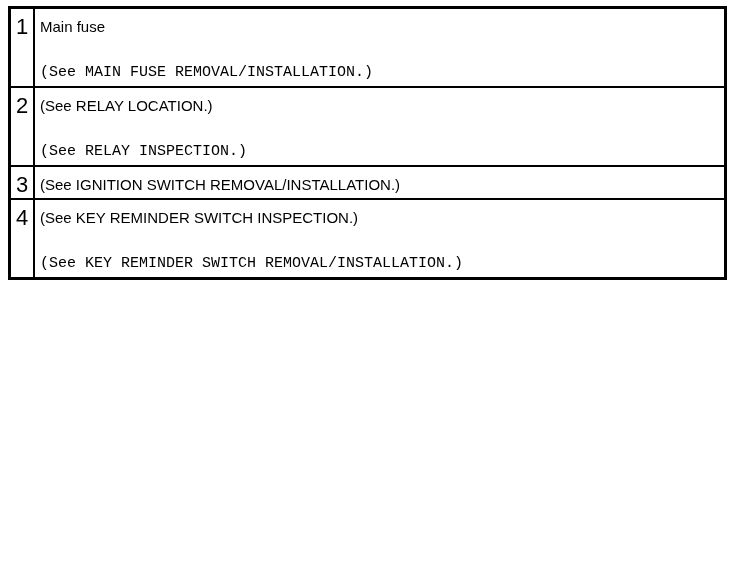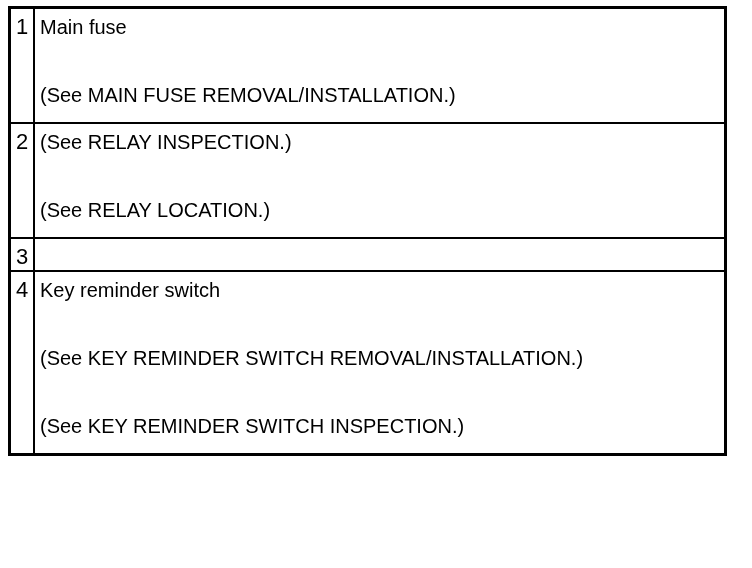--- a/index.html
+++ b/index.html
@@ -35,60 +35,61 @@
     flex: none;
     width: 22px;
     border-right: 2px solid var(--line, #000000);
     text-align: center;
     padding-top: 5px;
     font-size: 22px;
     line-height: 26px;
   }
   .content-cell {
     flex: 1;
-    padding: 5px 4px 14px 5px;
-    font-size: 20px;
+    padding: 5px 4px 0 5px;
+    font-size: 15px;
   }
   .line {
     line-height: 26px;
     white-space: nowrap;
   }
   .line + .line {
-    margin-top: 42px;
+    margin-top: 20px;
+    font-family: Liberation Mono, monospace;
   }
 </style>
 </head>
 <body>
 
 <div class="page">
   <div class="doc-table" id="doc-table">
   <div class="row">
     <div class="num-cell">1</div>
     <div class="content-cell">
       <div class="line">Main fuse</div>
     <div class="line">(See MAIN FUSE REMOVAL/INSTALLATION.)</div>
         </div>
   </div>
 
   <div class="row">
     <div class="num-cell">2</div>
     <div class="content-cell">
-    <div class="line">(See RELAY INSPECTION.)</div>
-          <div class="line">(See RELAY LOCATION.)</div>
+    <div class="line">(See RELAY LOCATION.)</div>
+          <div class="line">(See RELAY INSPECTION.)</div>
         </div>
   </div>
 
   <div class="row">
     <div class="num-cell">3</div>
     <div class="content-cell">
+    <div class="line">(See IGNITION SWITCH REMOVAL/INSTALLATION.)</div>
         </div>
   </div>
 
   <div class="row">
     <div class="num-cell">4</div>
     <div class="content-cell">
-      <div class="line">Key reminder switch</div>
-    <div class="line">(See KEY REMINDER SWITCH REMOVAL/INSTALLATION.)</div>
-          <div class="line">(See KEY REMINDER SWITCH INSPECTION.)</div>
+    <div class="line">(See KEY REMINDER SWITCH INSPECTION.)</div>
+          <div class="line">(See KEY REMINDER SWITCH REMOVAL/INSTALLATION.)</div>
         </div>
   </div>
 </div>
 </div>
 
 </body></html>

